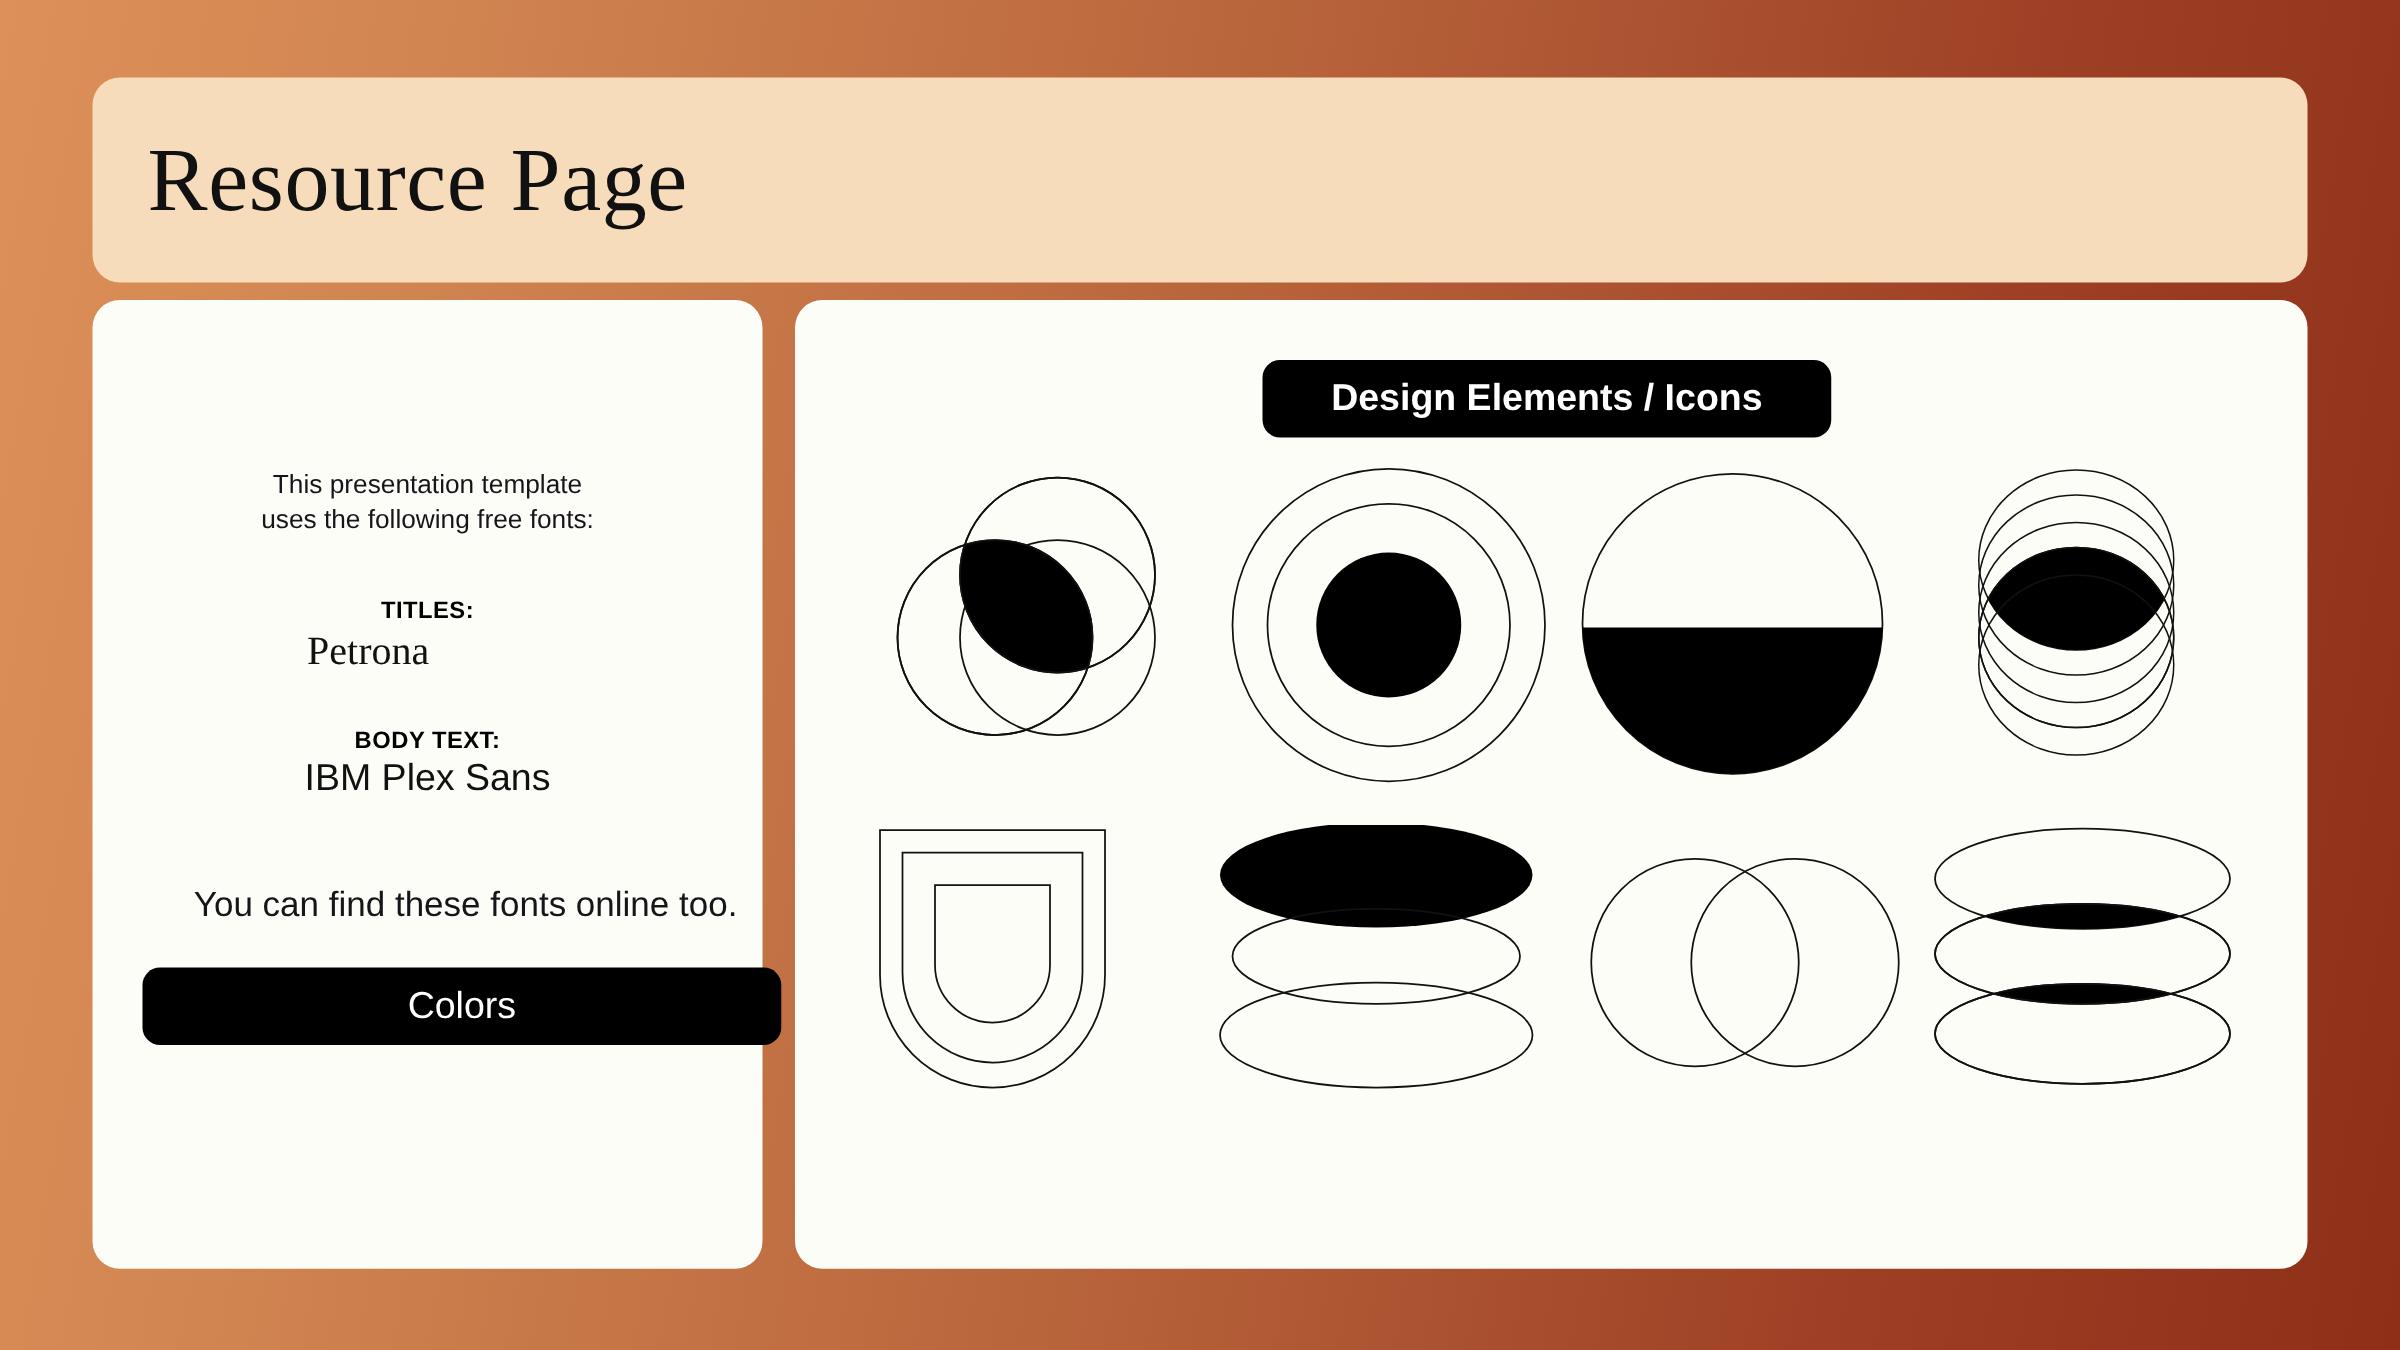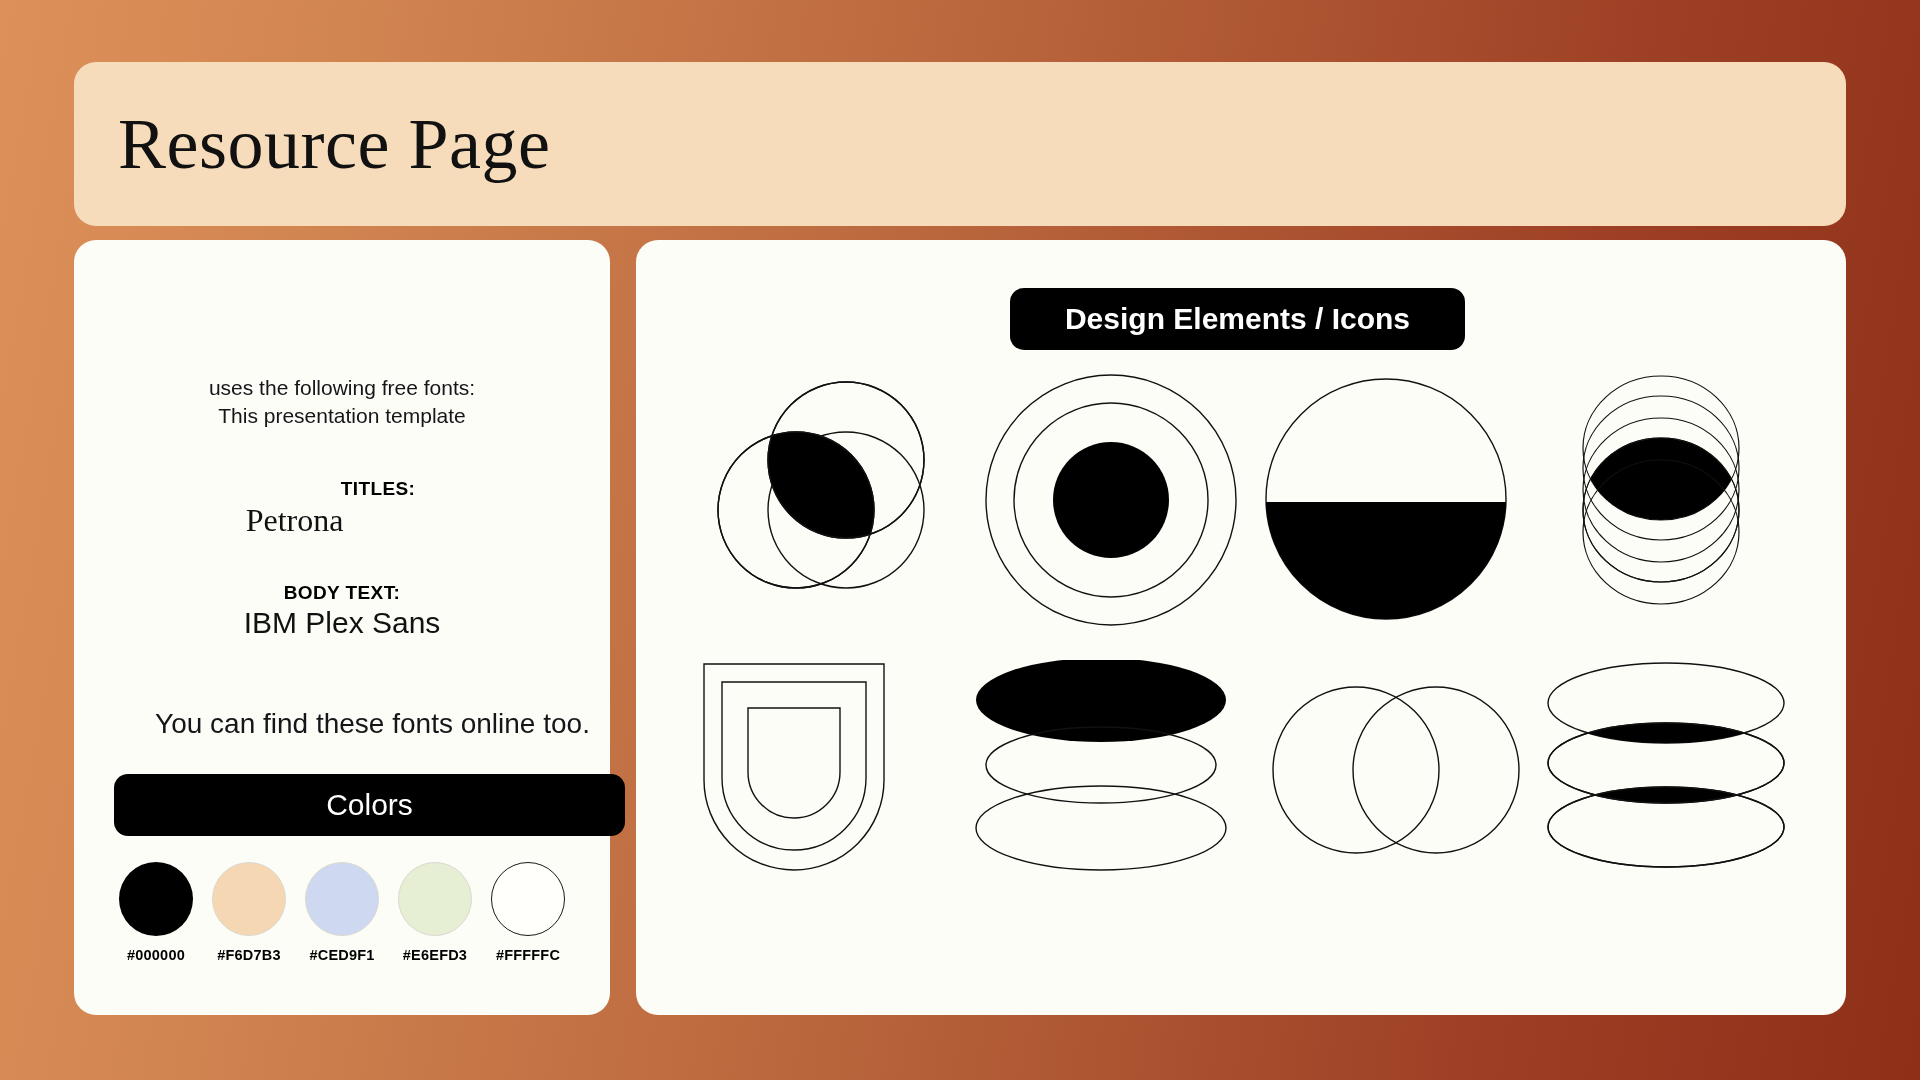--- a/index.html
+++ b/index.html
@@ -114,21 +114,21 @@
   .label-small {
     position: absolute;
     width: 536px;
     left: 0;
     text-align: center;
     font-size: 19px;
     font-weight: bold;
     letter-spacing: 0.4px;
     color: #000;
   }
-  .label-titles { top: 238px; padding-left: 36px; }
+  .label-titles { top: 238px; }
   .label-body { top: 342px; }
   .font-sample-serif {
     position: absolute;
     left: 0;
     top: 262px;
     width: 441px;
     text-align: center;
     font-family: "Liberation Serif", serif;
     font-size: 32px;
     color: #111;
@@ -203,56 +203,34 @@
 <div class="slide">
 
   <div class="header">
     <div class="header-title">Resource Page</div>
   </div>
 
   <div class="panel panel-left">
 
 
     <div class="fonts-intro">
+      <div>This presentation template</div>
       <div>uses the following free fonts:</div>
-      <div>This presentation template</div>
     </div>
 
     <div class="label-small label-titles">TITLES:</div>
     <div class="font-sample-serif">Petrona</div>
 
     <div class="label-small label-body">BODY TEXT:</div>
     <div class="font-sample-sans">IBM Plex Sans</div>
 
     <div class="fonts-footer">You can find these fonts online too.</div>
 
     <div class="pill pill-colors">Colors</div>
 
-    <div class="swatches">
-      <div class="swatch-item">
-        <div class="swatch-dot" style="background:#000000;"></div>
-        <div class="swatch-code">#000000</div>
-      </div>
-      <div class="swatch-item">
-        <div class="swatch-dot" style="background:#F6D7B3; border:1px solid #d9d9d0;"></div>
-        <div class="swatch-code">#F6D7B3</div>
-      </div>
-      <div class="swatch-item">
-        <div class="swatch-dot" style="background:#CED9F1; border:1px solid #d9d9d0;"></div>
-        <div class="swatch-code">#CED9F1</div>
-      </div>
-      <div class="swatch-item">
-        <div class="swatch-dot" style="background:#E6EFD3; border:1px solid #d9d9d0;"></div>
-        <div class="swatch-code">#E6EFD3</div>
-      </div>
-      <div class="swatch-item">
-        <div class="swatch-dot" style="background:#FFFFFC; border:1px solid #1a1a1a;"></div>
-        <div class="swatch-code">#FFFFFC</div>
-      </div>
-    </div>
   </div>
 
   <div class="panel panel-right">
 
     <div class="pill pill-design">Design Elements / Icons</div>
 
     <div class="shapes">
 
       <div class="shape-cell" style="left:60px; top:10px;">
         <svg width="260" height="270" viewBox="0 0 260 270">

